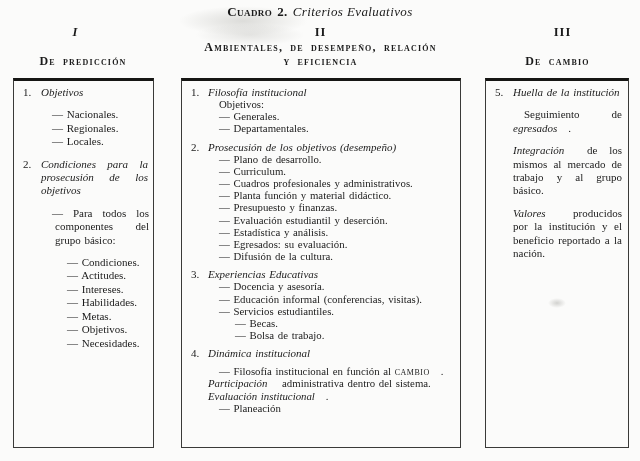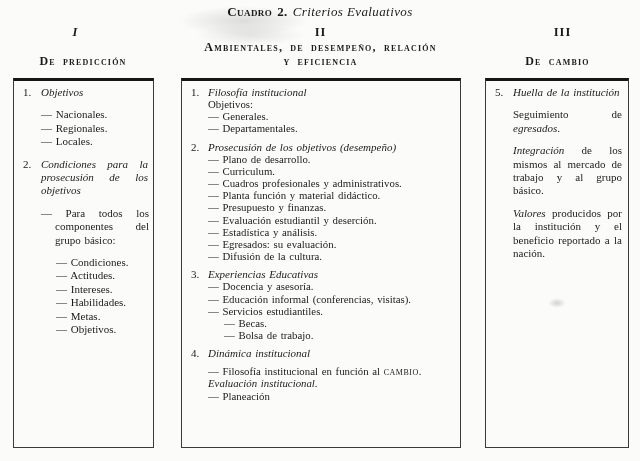--- a/index.html
+++ b/index.html
@@ -51,21 +51,21 @@
   #box1{left:13px;width:141px;}
   #box2{left:181px;width:280px;}
   #box3{left:485px;width:144px;}
 
   .body{position:absolute;inset:0;padding-top:5px;overflow:hidden;}
 
   .ln{position:relative;word-spacing:1px;}
   .inum{position:absolute;left:9px;top:0;font-style:normal;}
   .s-i{font-style:italic;}
   .s-sc{font-variant:small-caps;letter-spacing:.5px;}
-  .s-n{font-style:normal;}
+  .s-n{font-style:normal;margin-left:11px;}
 
   
   .narrow .ln{font-size:11px;line-height:13.4px;}
   .narrow .ln{text-align:justify;}
   .narrow .ln.gap{margin-top:9px;}
   .narrow .ln.num{padding-left:27px;padding-right:5px;}
   .narrow .ln.plain.ind1{padding-left:27px;padding-right:6px;}
   .narrow .ln.dash.ind1{padding-left:41px;padding-right:4px;text-indent:-14px;}
   .narrow .ln.dash.ind2{padding-left:56px;padding-right:2px;text-indent:-14px;text-align:left;}
 
@@ -111,20 +111,21 @@
         <div class="ln dash ind1"><span class="s-n">— Regionales.</span></div>
         <div class="ln dash ind1"><span class="s-n">— Locales.</span></div>
         <div class="ln num ind0 gap"><span class="inum">2.</span><span class="s-i">Condiciones para la prosecusión de los objetivos</span></div>
         <div class="ln dash ind1 gap"><span class="s-n">— Para todos los componentes del grupo básico:</span></div>
         <div class="ln dash ind2 gap"><span class="s-n">— Condiciones.</span></div>
         <div class="ln dash ind2"><span class="s-n">— Actitudes.</span></div>
         <div class="ln dash ind2"><span class="s-n">— Intereses.</span></div>
         <div class="ln dash ind2"><span class="s-n">— Habilidades.</span></div>
         <div class="ln dash ind2"><span class="s-n">— Metas.</span></div>
         <div class="ln dash ind2"><span class="s-n">— Objetivos.</span></div>
+        <div class="ln dash ind2"><span class="s-n">— Necesidades.</span></div>
       </div>
   </div>
   <div class="box" id="box2">
     <div class="body wide">
         <div class="ln num ind0"><span class="inum">1.</span><span class="s-i">Filosofía institucional</span></div>
         <div class="ln plain ind1"><span class="s-n">Objetivos:</span></div>
         <div class="ln dash ind1"><span class="s-n">— Generales.</span></div>
         <div class="ln dash ind1"><span class="s-n">— Departamentales.</span></div>
         <div class="ln num ind0 gap"><span class="inum">2.</span><span class="s-i">Prosecusión de los objetivos (desempeño)</span></div>
         <div class="ln dash ind1"><span class="s-n">— Plano de desarrollo.</span></div>
@@ -137,20 +138,21 @@
         <div class="ln dash ind1"><span class="s-n">— Egresados: su evaluación.</span></div>
         <div class="ln dash ind1"><span class="s-n">— Difusión de la cultura.</span></div>
         <div class="ln num ind0 gap"><span class="inum">3.</span><span class="s-i">Experiencias Educativas</span></div>
         <div class="ln dash ind1"><span class="s-n">— Docencia y asesoría.</span></div>
         <div class="ln dash ind1"><span class="s-n">— Educación informal (conferencias, visitas).</span></div>
         <div class="ln dash ind1"><span class="s-n">— Servicios estudiantiles.</span></div>
         <div class="ln dash ind2"><span class="s-n">— Becas.</span></div>
         <div class="ln dash ind2"><span class="s-n">— Bolsa de trabajo.</span></div>
         <div class="ln num ind0 gap"><span class="inum">4.</span><span class="s-i">Dinámica institucional</span></div>
         <div class="ln dash ind1 gap"><span class="s-n">— Filosofía institucional en función al </span><span class="s-sc">cambio</span><span class="s-n">.</span></div>
+        <div class="ln plain ind1"><span class="s-i">Participación</span><span class="s-n"> administrativa dentro del sistema.</span></div>
         <div class="ln plain ind1"><span class="s-i">Evaluación institucional</span><span class="s-n">.</span></div>
         <div class="ln dash ind1"><span class="s-n">— Planeación</span></div>
       </div>
   </div>
   <div class="box" id="box3">
     <div class="body narrow">
         <div class="ln num ind0"><span class="inum">5.</span><span class="s-i">Huella de la institución</span></div>
         <div class="ln plain ind1 gap"><span class="s-n">Seguimiento de </span><span class="s-i">egresados</span><span class="s-n">.</span></div>
         <div class="ln plain ind1 gap"><span class="s-i">Integración</span><span class="s-n"> de los mismos al mercado de trabajo y al grupo básico.</span></div>
         <div class="ln plain ind1 gap"><span class="s-i">Valores</span><span class="s-n"> producidos por la institución y el beneficio reportado a la nación.</span></div>

